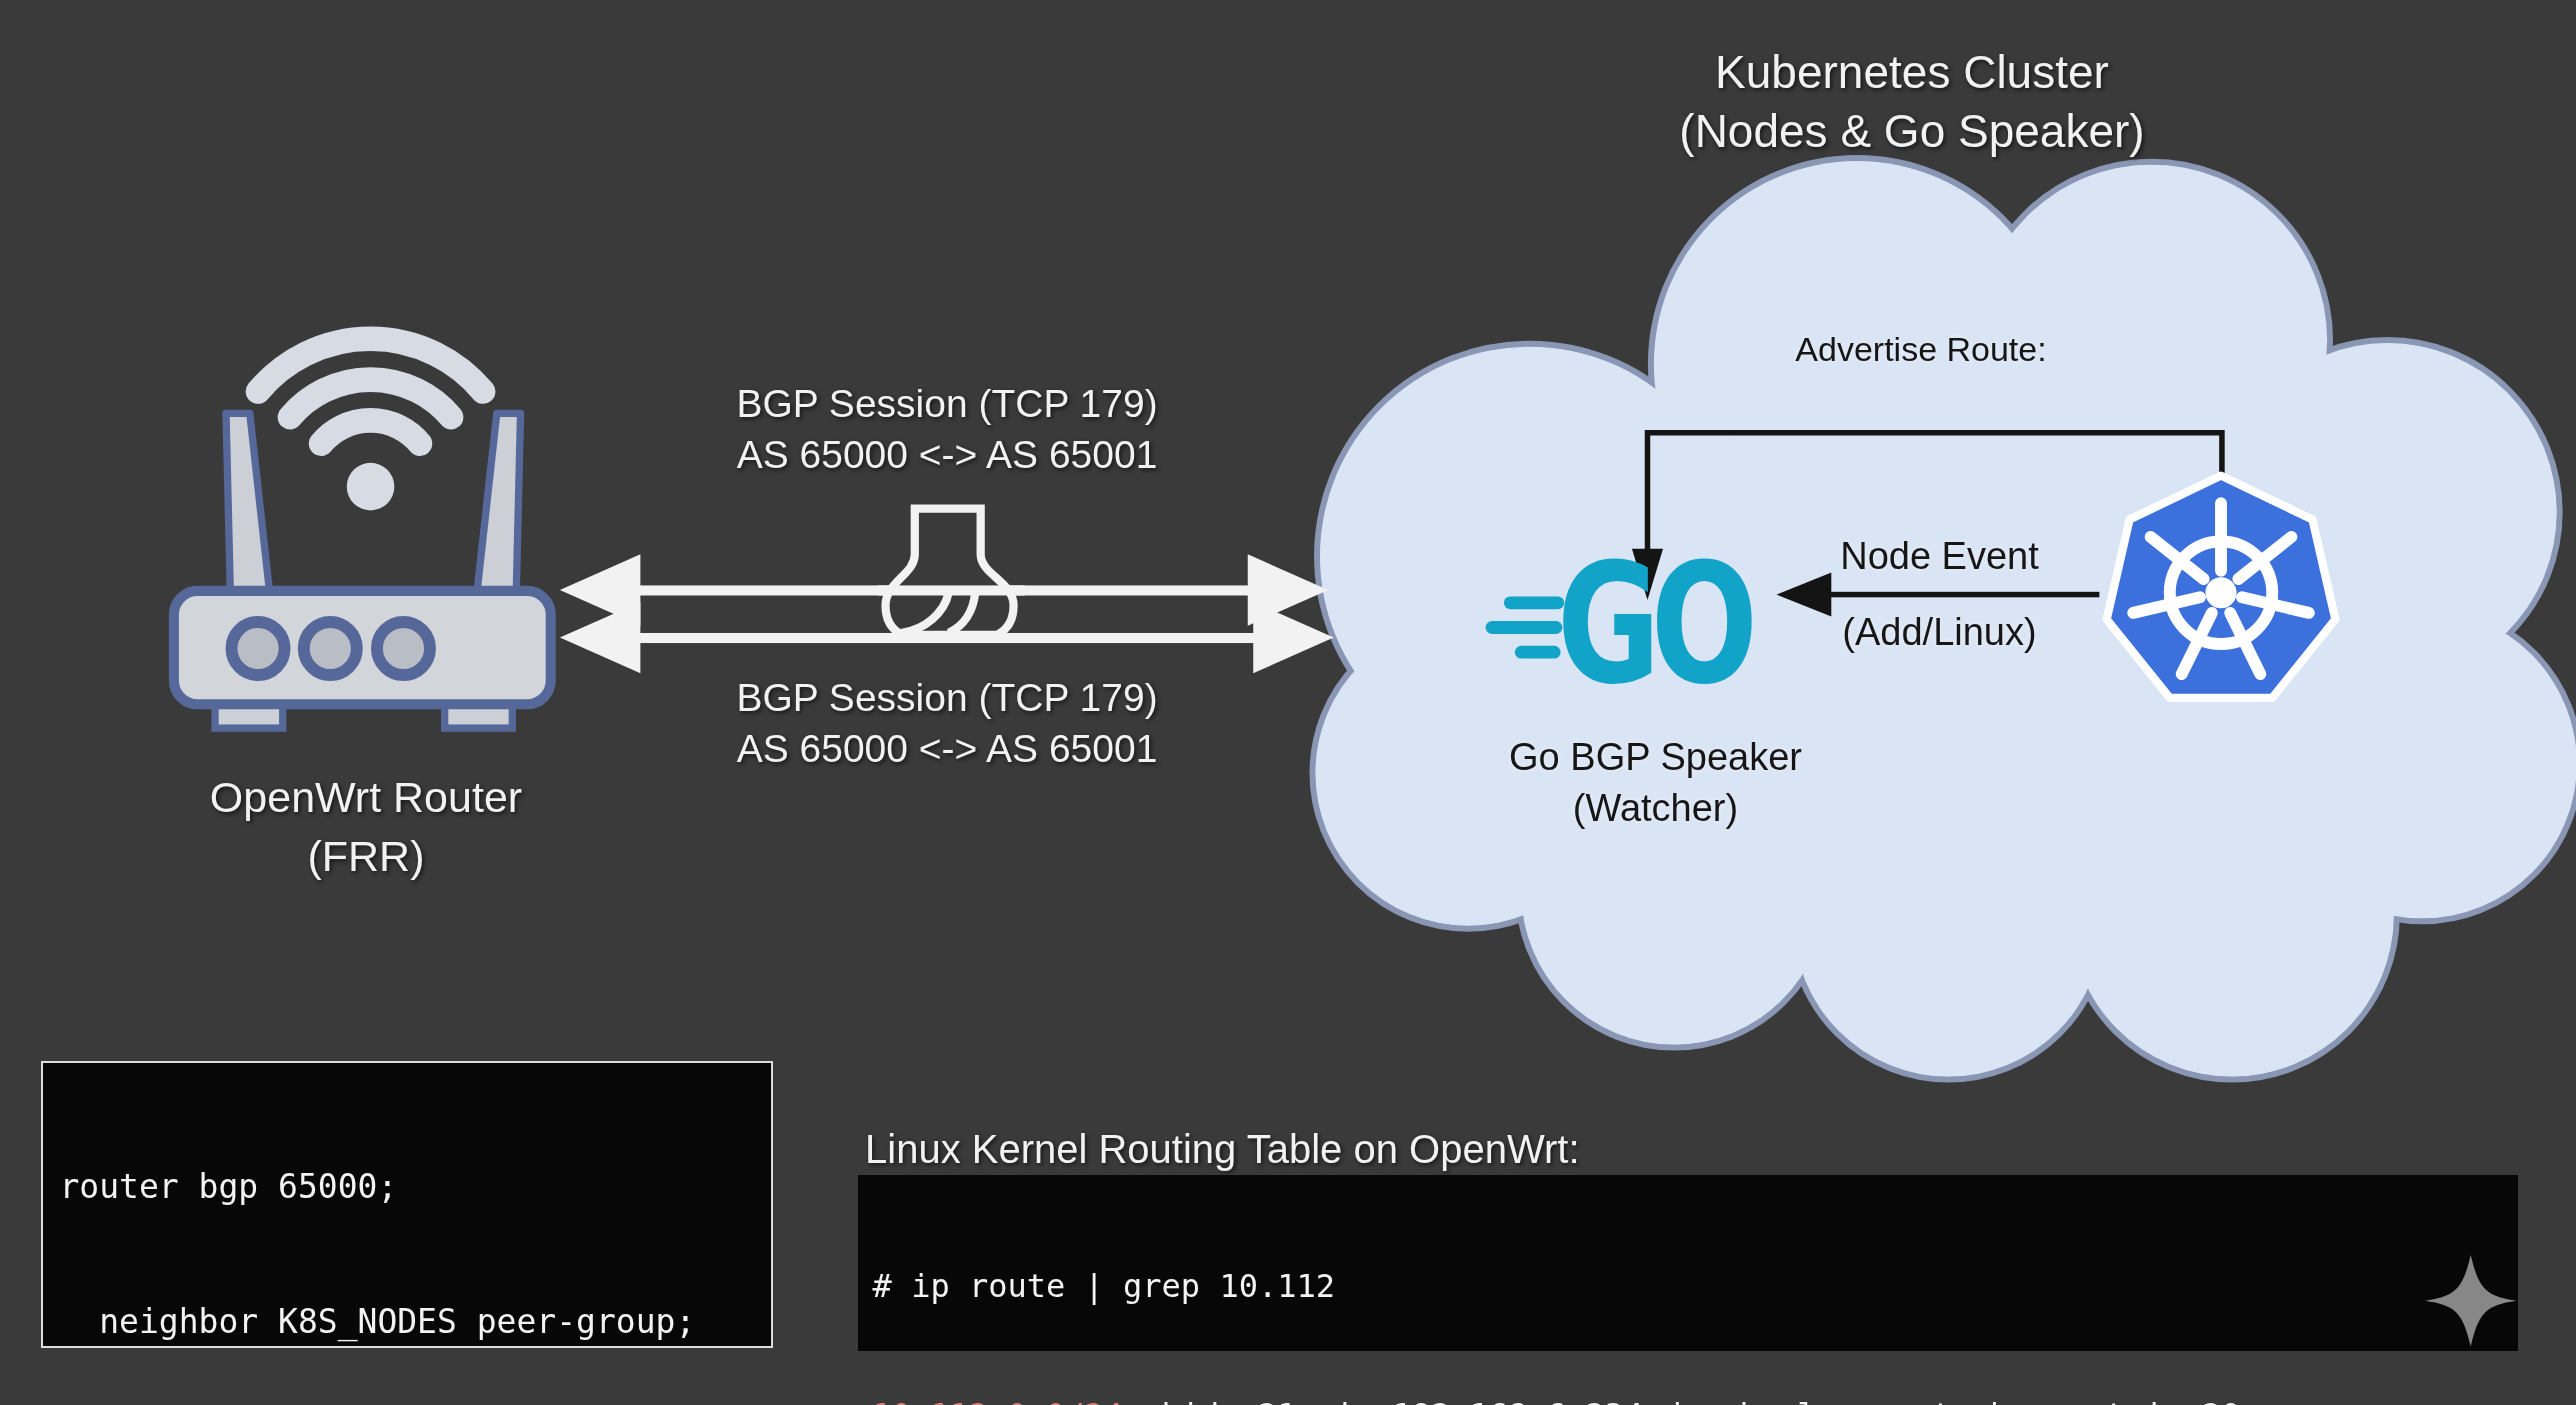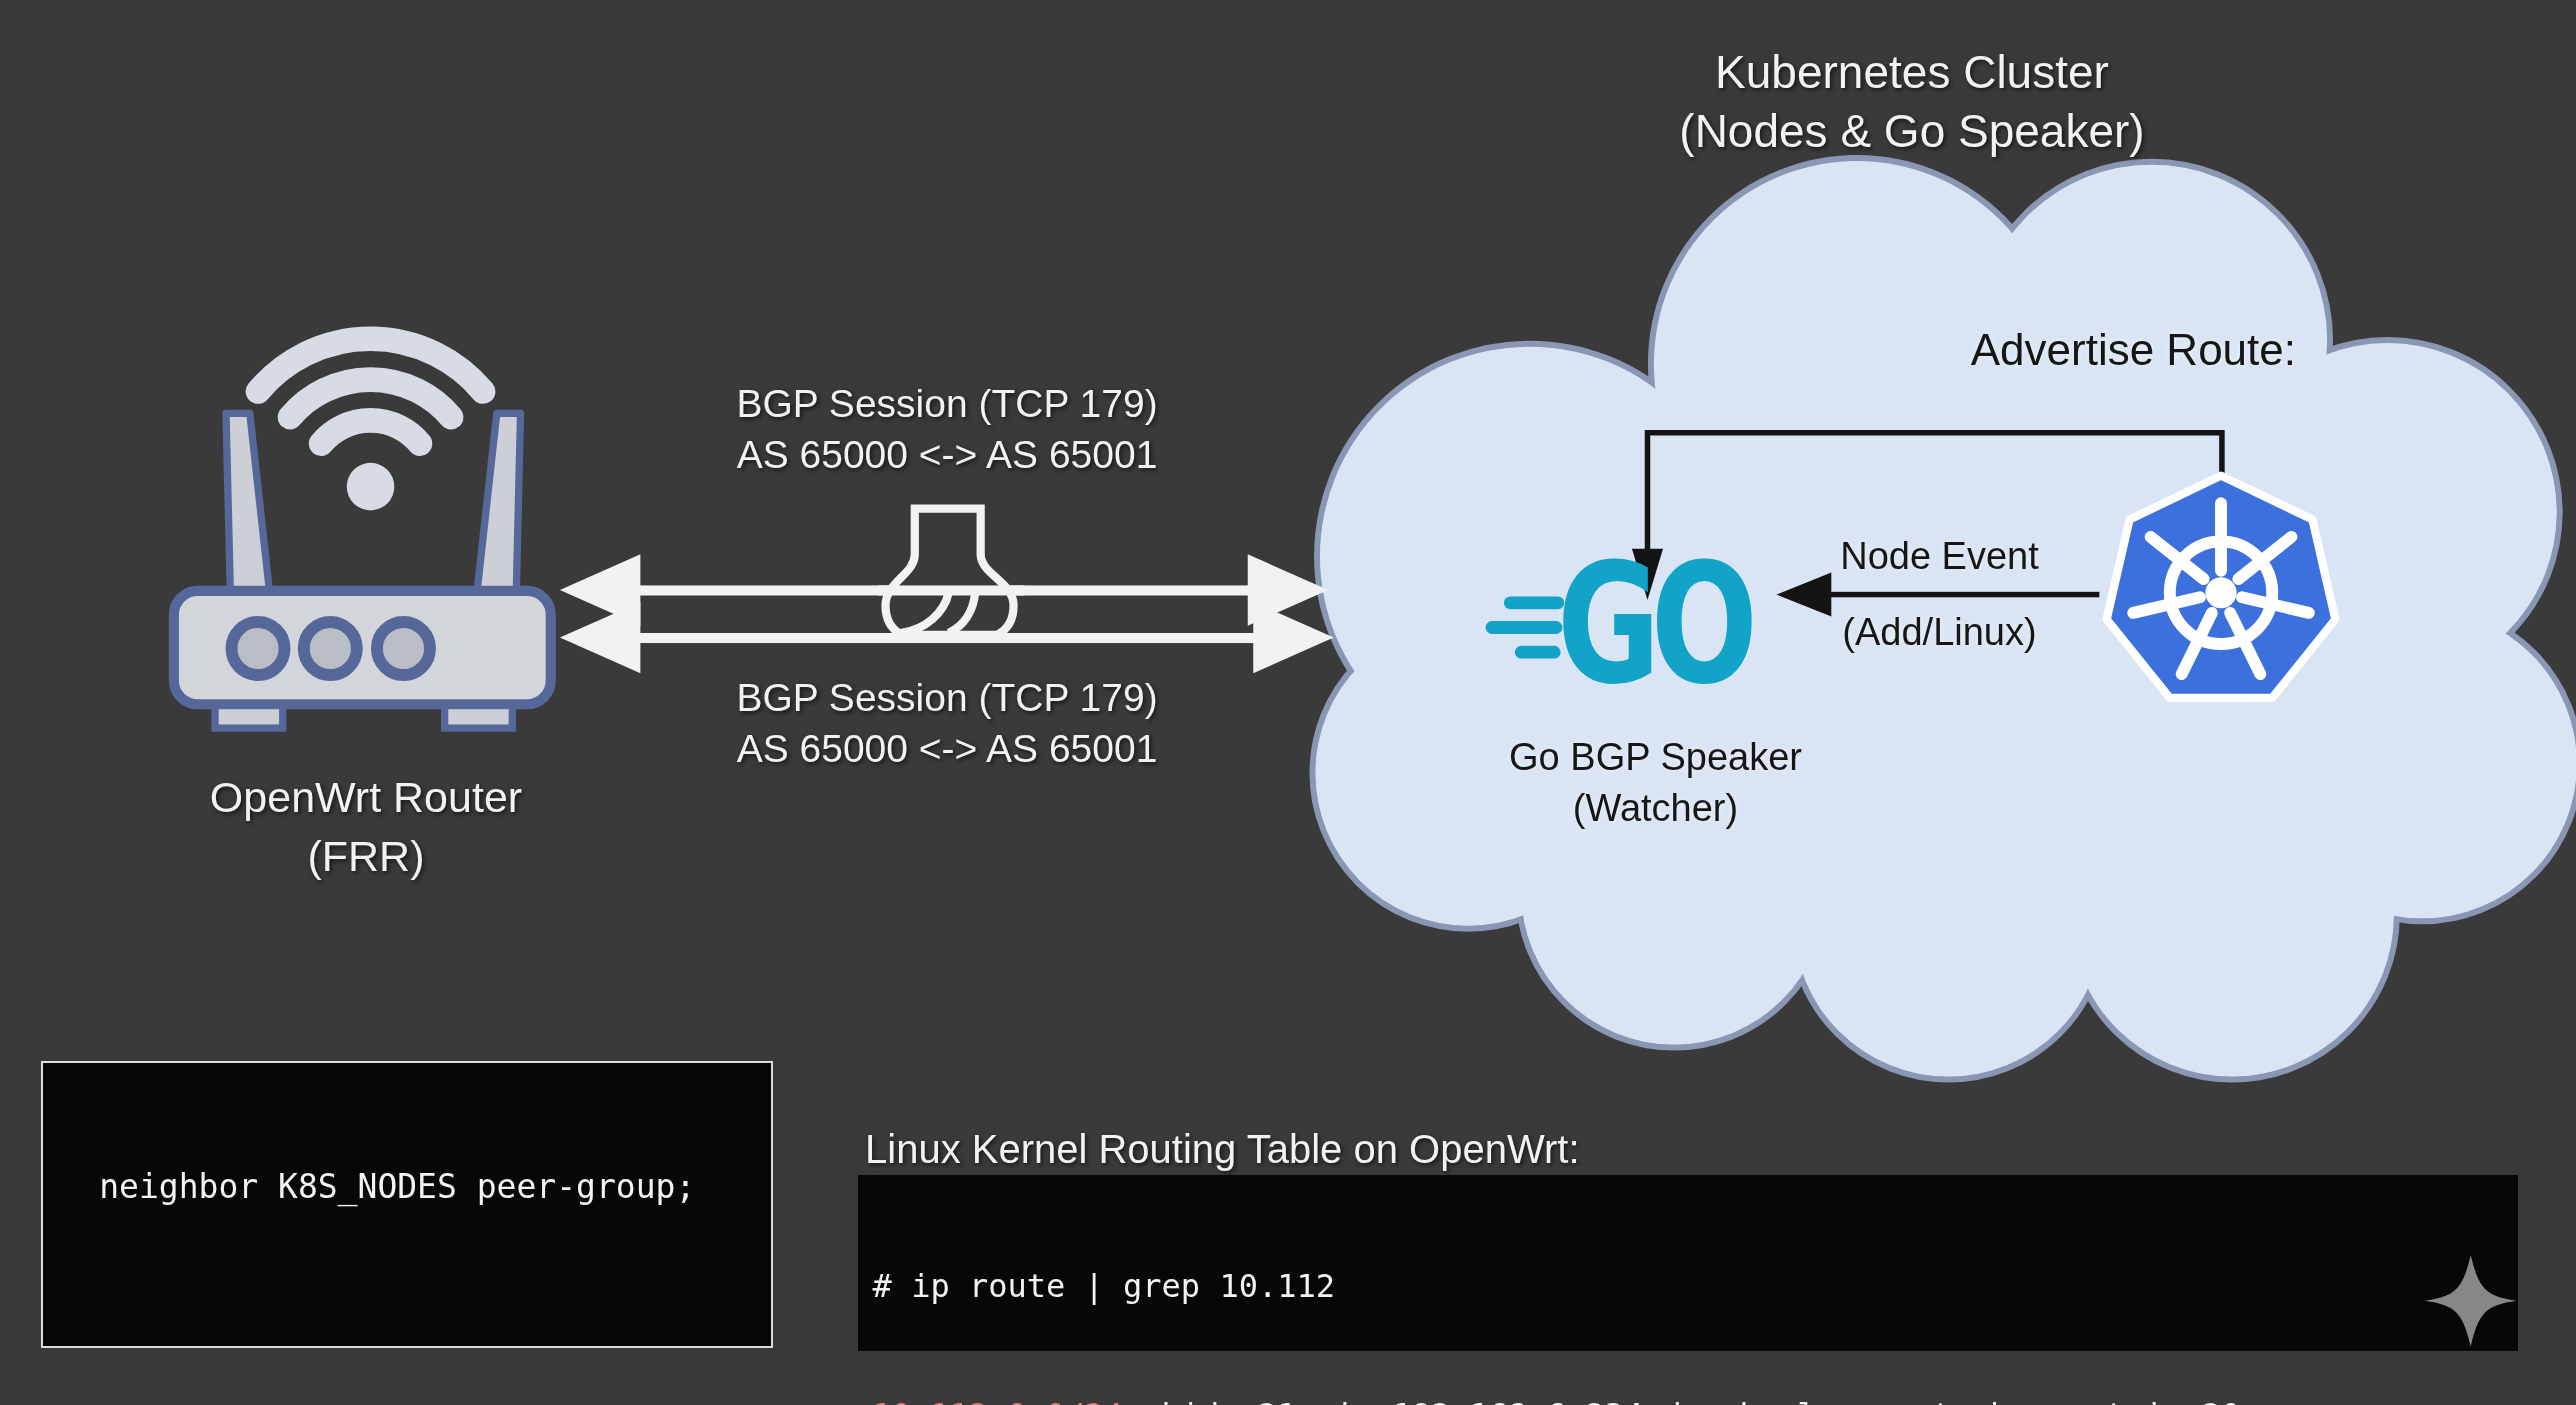--- a/index.html
+++ b/index.html
@@ -5,21 +5,21 @@
   html,body{margin:0;padding:0;background:#2e2e2e;}
   #canvas{position:relative;width:2576px;height:1405px;background:#3a3a3a;overflow:hidden;
           font-family:"Liberation Sans",sans-serif;}
   #scene{position:absolute;left:0;top:0;z-index:1;}
   .label{position:absolute;text-align:center;z-index:3;}
   .white-label{color:#f2f2f2;text-shadow:1.8px 1.8px 4.6px rgba(0,0,0,.65);}
   .dark-label{color:#161616;text-shadow:0 0 6.4px rgba(255,255,255,.55);}
   .title{font-size:46px;line-height:59px;margin-top:16px;}
   .bgp{font-size:39px;line-height:51px;}
   .router-label{font-size:43px;line-height:59px;}
-  .advertise{font-size:44px;line-height:55px;text-align:right;}
+  .advertise{font-size:34px;line-height:55px;}
   .small-cloud{font-size:38px;line-height:51px;}
   .heading{font-size:40px;line-height:46px;text-align:left;}
   .codebox{position:absolute;z-index:2;background:#070707;color:#f3f3f3;
            font-family:"DejaVu Sans Mono",monospace;white-space:pre;}
   #frr-box{left:41px;top:1061px;width:732px;height:287px;border:2.7px solid #dcdcdc;
            font-size:33px;line-height:45px;padding:11px 16.5px;box-sizing:border-box;}
   #route-box{left:858px;top:1175px;width:1660px;height:176px;
              font-size:32px;line-height:43px;padding:3.7px 14.6px;box-sizing:border-box;}
   .route-prefix{color:#e0837f;}
   #go-logo-text{position:absolute;left:1557px;top:542px;z-index:3;color:#11a3c8;
@@ -175,20 +175,21 @@
   <div id="go-logo-text">GO</div>
 
   <div class="label dark-label small-cloud" style="left:1445px;top:732px;width:421px;">
     <div>Go BGP Speaker</div>
     <div>(Watcher)</div>
   </div>
 
 
 
   <div id="frr-box" class="codebox">
+    <div>router bgp 65000;</div>
     <div>  neighbor K8S_NODES peer-group;</div>
     
     
     
     
   </div>
 
   <div class="label white-label heading" style="left:865px;top:1114px;width:1006px;margin-top:12px;">Linux Kernel Routing Table on OpenWrt:</div>
 
   <div id="route-box" class="codebox">

